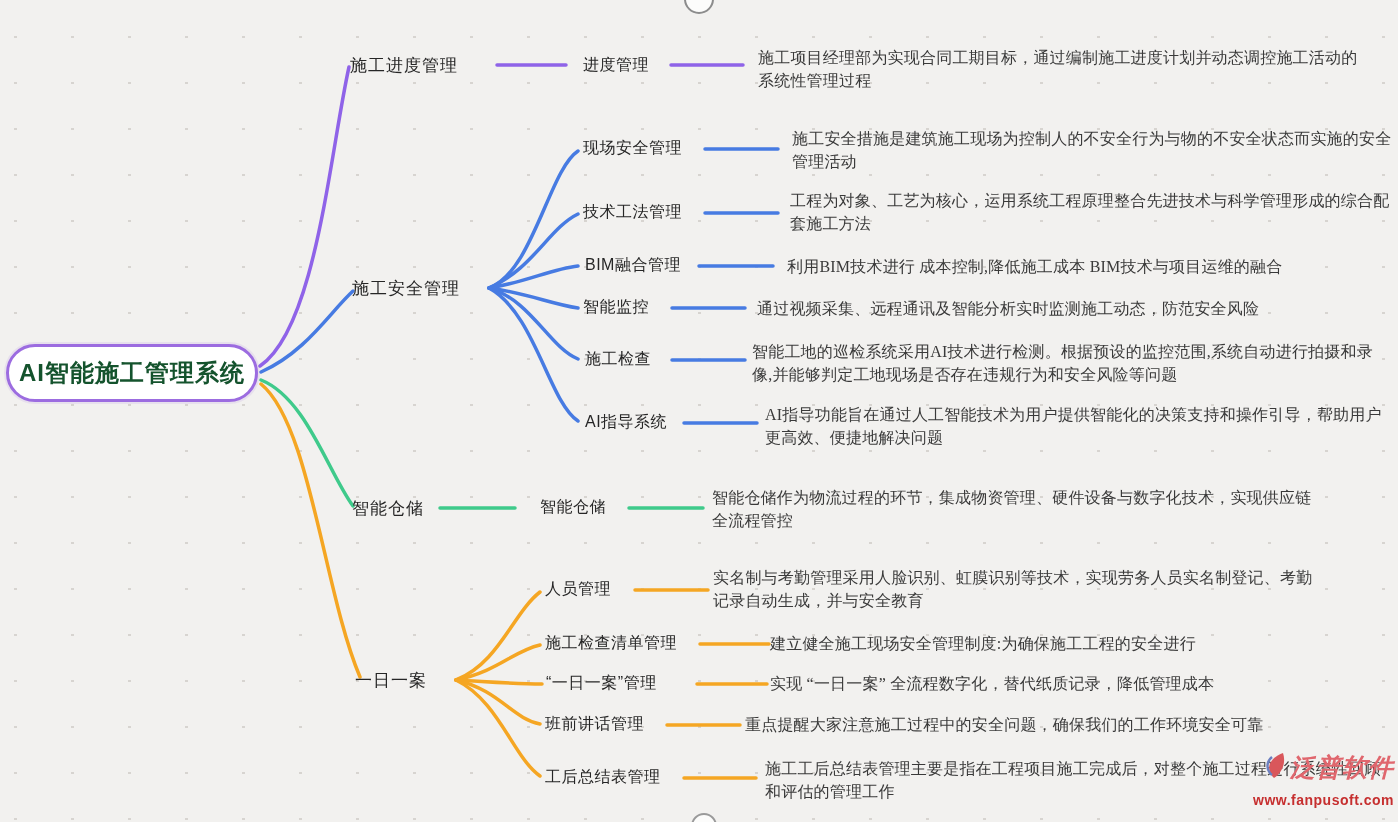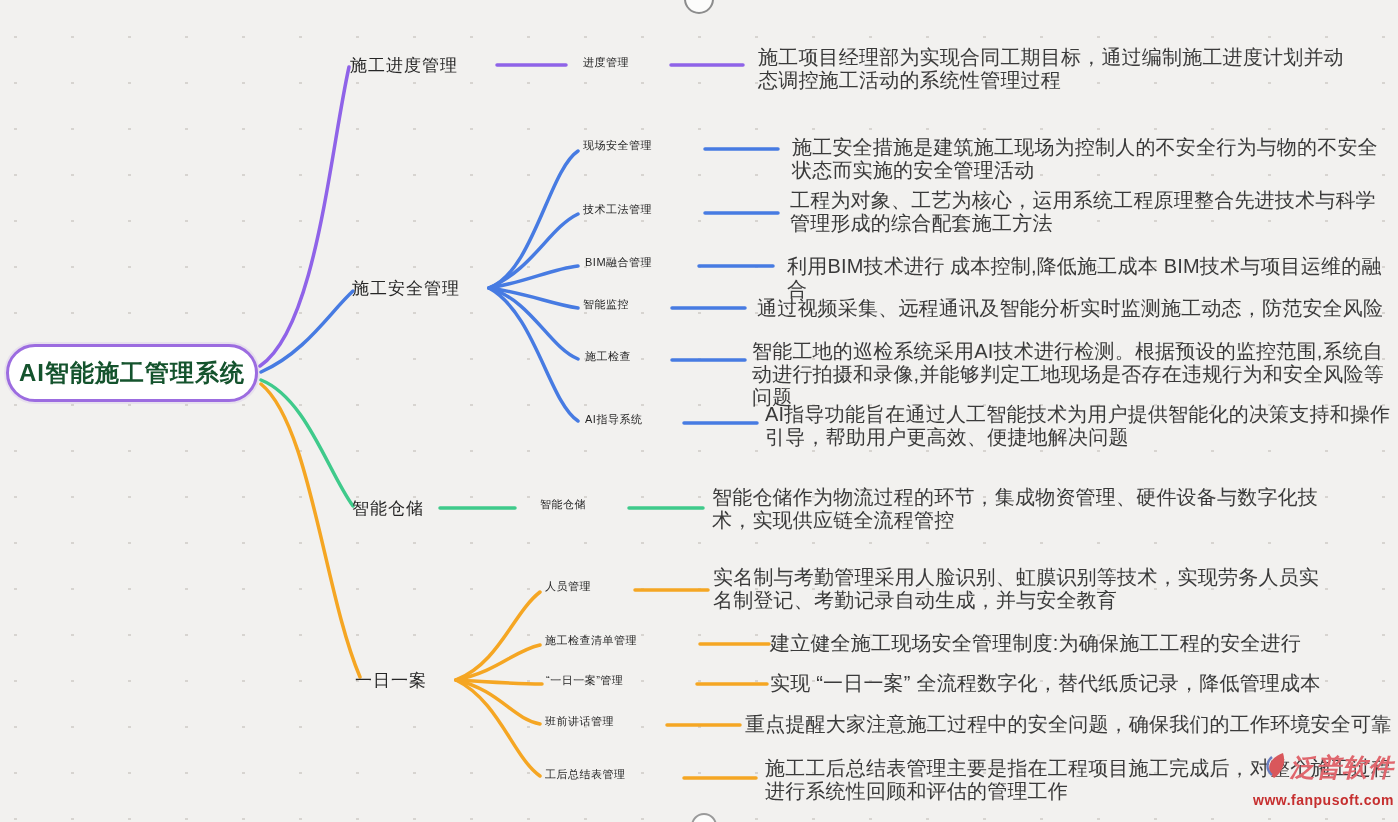--- a/index.html
+++ b/index.html
@@ -19,22 +19,22 @@
   .st-orange{stroke:#f5a623;}
   .node{position:absolute;white-space:nowrap;color:#262626;}
   .root{
     left:6px;top:344px;width:246px;height:52px;
     background:#ffffff;border:3px solid #9c6ce0;border-radius:30px;
     display:flex;align-items:center;justify-content:center;
     font-size:24px;font-weight:700;color:#14532d;letter-spacing:1px;
     box-shadow:0 0 0 2px rgba(156,108,224,0.12);
   }
   .ml{font-size:17px;font-weight:500;letter-spacing:1px;}
-  .cl{font-size:11px;font-weight:500;letter-spacing:0.5px;}
-  .desc{position:absolute;font-size:20px;line-height:23px;color:#3a3a3a;letter-spacing:0.2px;}
+  .cl{font-size:16px;font-weight:500;letter-spacing:0.5px;}
+  .desc{position:absolute;font-size:16px;line-height:23px;color:#3a3a3a;letter-spacing:0.2px;font-family:Liberation Serif, serif;}
   .handle{position:absolute;border-radius:50%;background:#fcfcfb;border:2px solid #8c8c8c;box-sizing:border-box;}
   .handle.top{left:684px;top:-16px;width:30px;height:30px;}
   .handle.bottom{left:691px;top:813px;width:26px;height:26px;border-color:#9a9a9a;}
   .watermark{position:absolute;right:4px;bottom:14px;text-align:right;}
   .wm-row{display:flex;align-items:flex-start;justify-content:flex-end;gap:2px;}
   .wm-brand{font-size:25px;font-weight:700;font-style:italic;color:#e0666d;letter-spacing:1px;}
   .wm-url{font-size:14px;font-weight:600;color:#c62f2f;margin-top:8px;letter-spacing:0.5px;}
 </style>
 </head>
 <body>
@@ -97,21 +97,21 @@
   <div class="node cl" style="left:585px;top:349px">施工检查</div>
   <div class="node cl" style="left:585px;top:412px">AI指导系统</div>
   <div class="node cl" style="left:540px;top:497px">智能仓储</div>
   <div class="node cl" style="left:545px;top:579px">人员管理</div>
   <div class="node cl" style="left:545px;top:633px">施工检查清单管理</div>
   <div class="node cl" style="left:546px;top:673px">“一日一案”管理</div>
   <div class="node cl" style="left:545px;top:714px">班前讲话管理</div>
   <div class="node cl" style="left:545px;top:767px">工后总结表管理</div>
 
   <div class="desc" style="left:758px;top:46px;width:600px">施工项目经理部为实现合同工期目标，通过编制施工进度计划并动态调控施工活动的系统性管理过程</div>
-  <div class="desc" style="left:792px;top:136px;width:600px">施工安全措施是建筑施工现场为控制人的不安全行为与物的不安全状态而实施的安全管理活动</div>
+  <div class="desc" style="left:792px;top:127px;width:600px">施工安全措施是建筑施工现场为控制人的不安全行为与物的不安全状态而实施的安全管理活动</div>
   <div class="desc" style="left:790px;top:189px;width:600px">工程为对象、工艺为核心，运用系统工程原理整合先进技术与科学管理形成的综合配套施工方法</div>
   <div class="desc" style="left:787px;top:255px;width:610px">利用BIM技术进行 成本控制,降低施工成本 BIM技术与项目运维的融合</div>
   <div class="desc" style="left:757px;top:297px;width:640px">通过视频采集、远程通讯及智能分析实时监测施工动态，防范安全风险</div>
   <div class="desc" style="left:752px;top:340px;width:640px">智能工地的巡检系统采用AI技术进行检测。根据预设的监控范围,系统自动进行拍摄和录像,并能够判定工地现场是否存在违规行为和安全风险等问题</div>
   <div class="desc" style="left:765px;top:403px;width:630px">AI指导功能旨在通过人工智能技术为用户提供智能化的决策支持和操作引导，帮助用户更高效、便捷地解决问题</div>
   <div class="desc" style="left:713px;top:566px;width:615px">实名制与考勤管理采用人脸识别、虹膜识别等技术，实现劳务人员实名制登记、考勤记录自动生成，并与安全教育</div>
   <div class="desc" style="left:712px;top:486px;width:615px">智能仓储作为物流过程的环节，集成物资管理、硬件设备与数字化技术，实现供应链全流程管控</div>
   <div class="desc" style="left:770px;top:632px;width:610px">建立健全施工现场安全管理制度:为确保施工工程的安全进行</div>
   <div class="desc" style="left:770px;top:672px;width:610px">实现 “一日一案” 全流程数字化，替代纸质记录，降低管理成本</div>
   <div class="desc" style="left:745px;top:713px;width:650px">重点提醒大家注意施工过程中的安全问题，确保我们的工作环境安全可靠</div>

